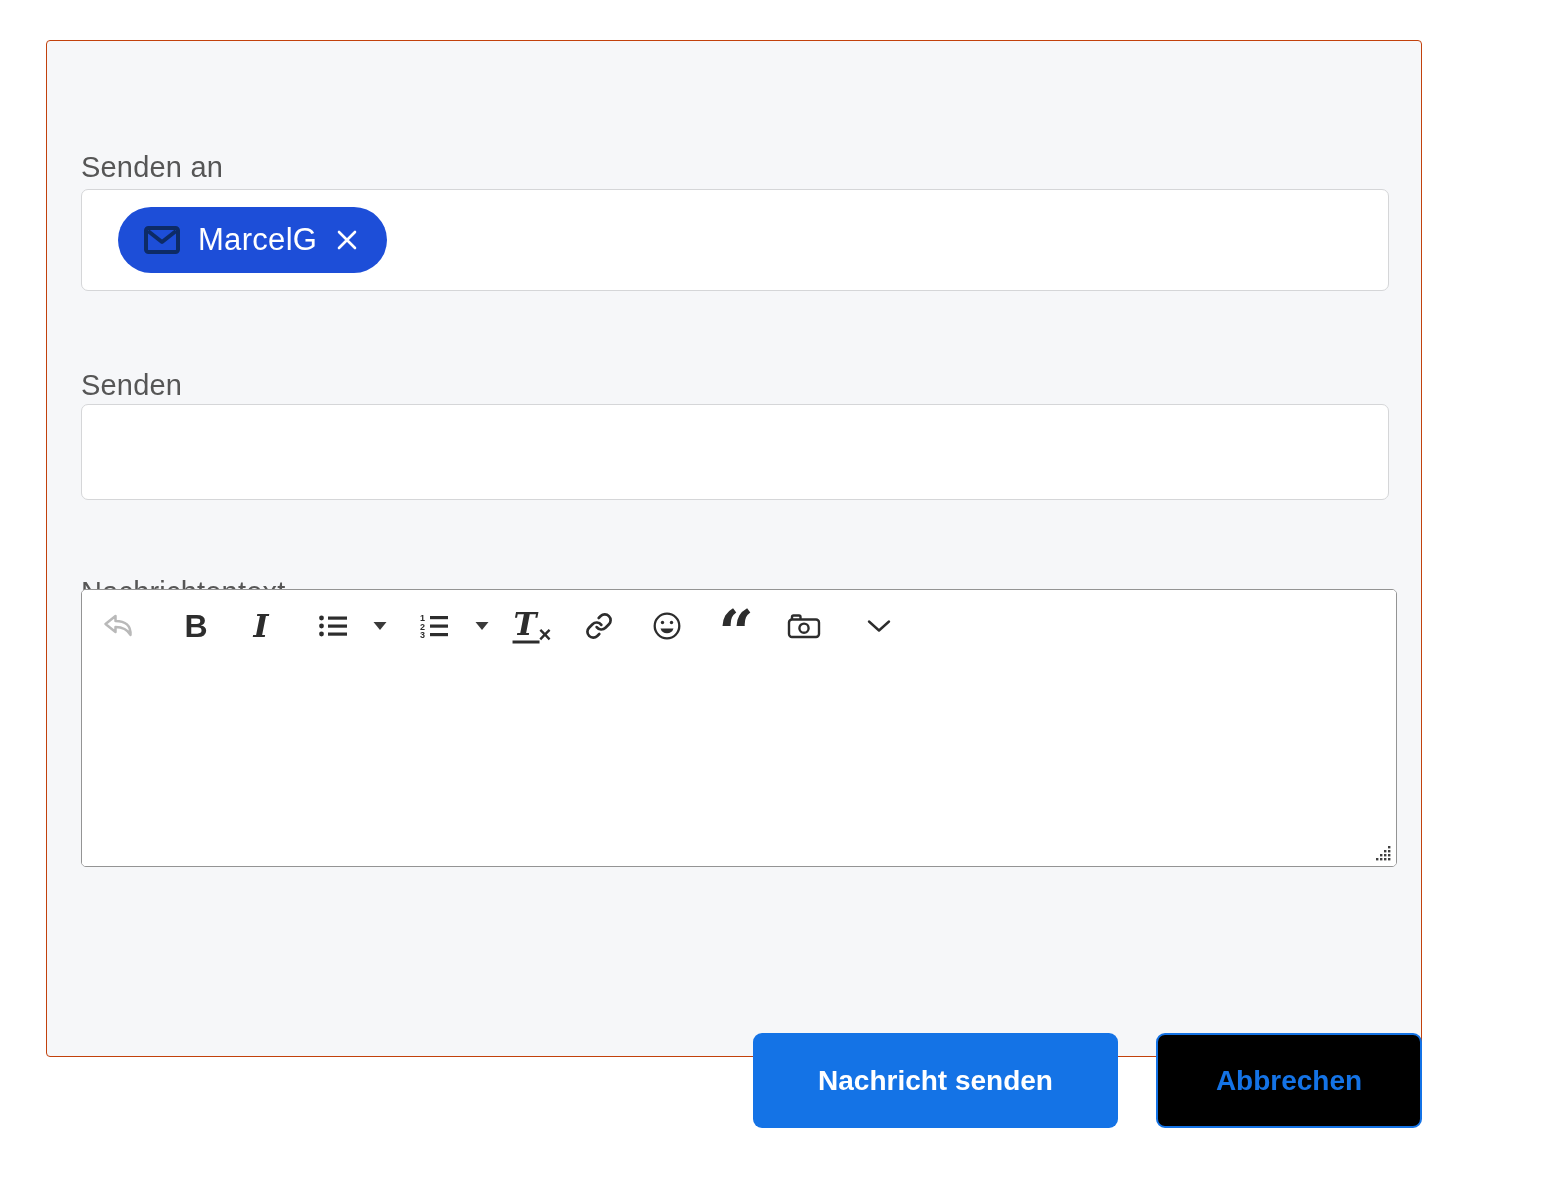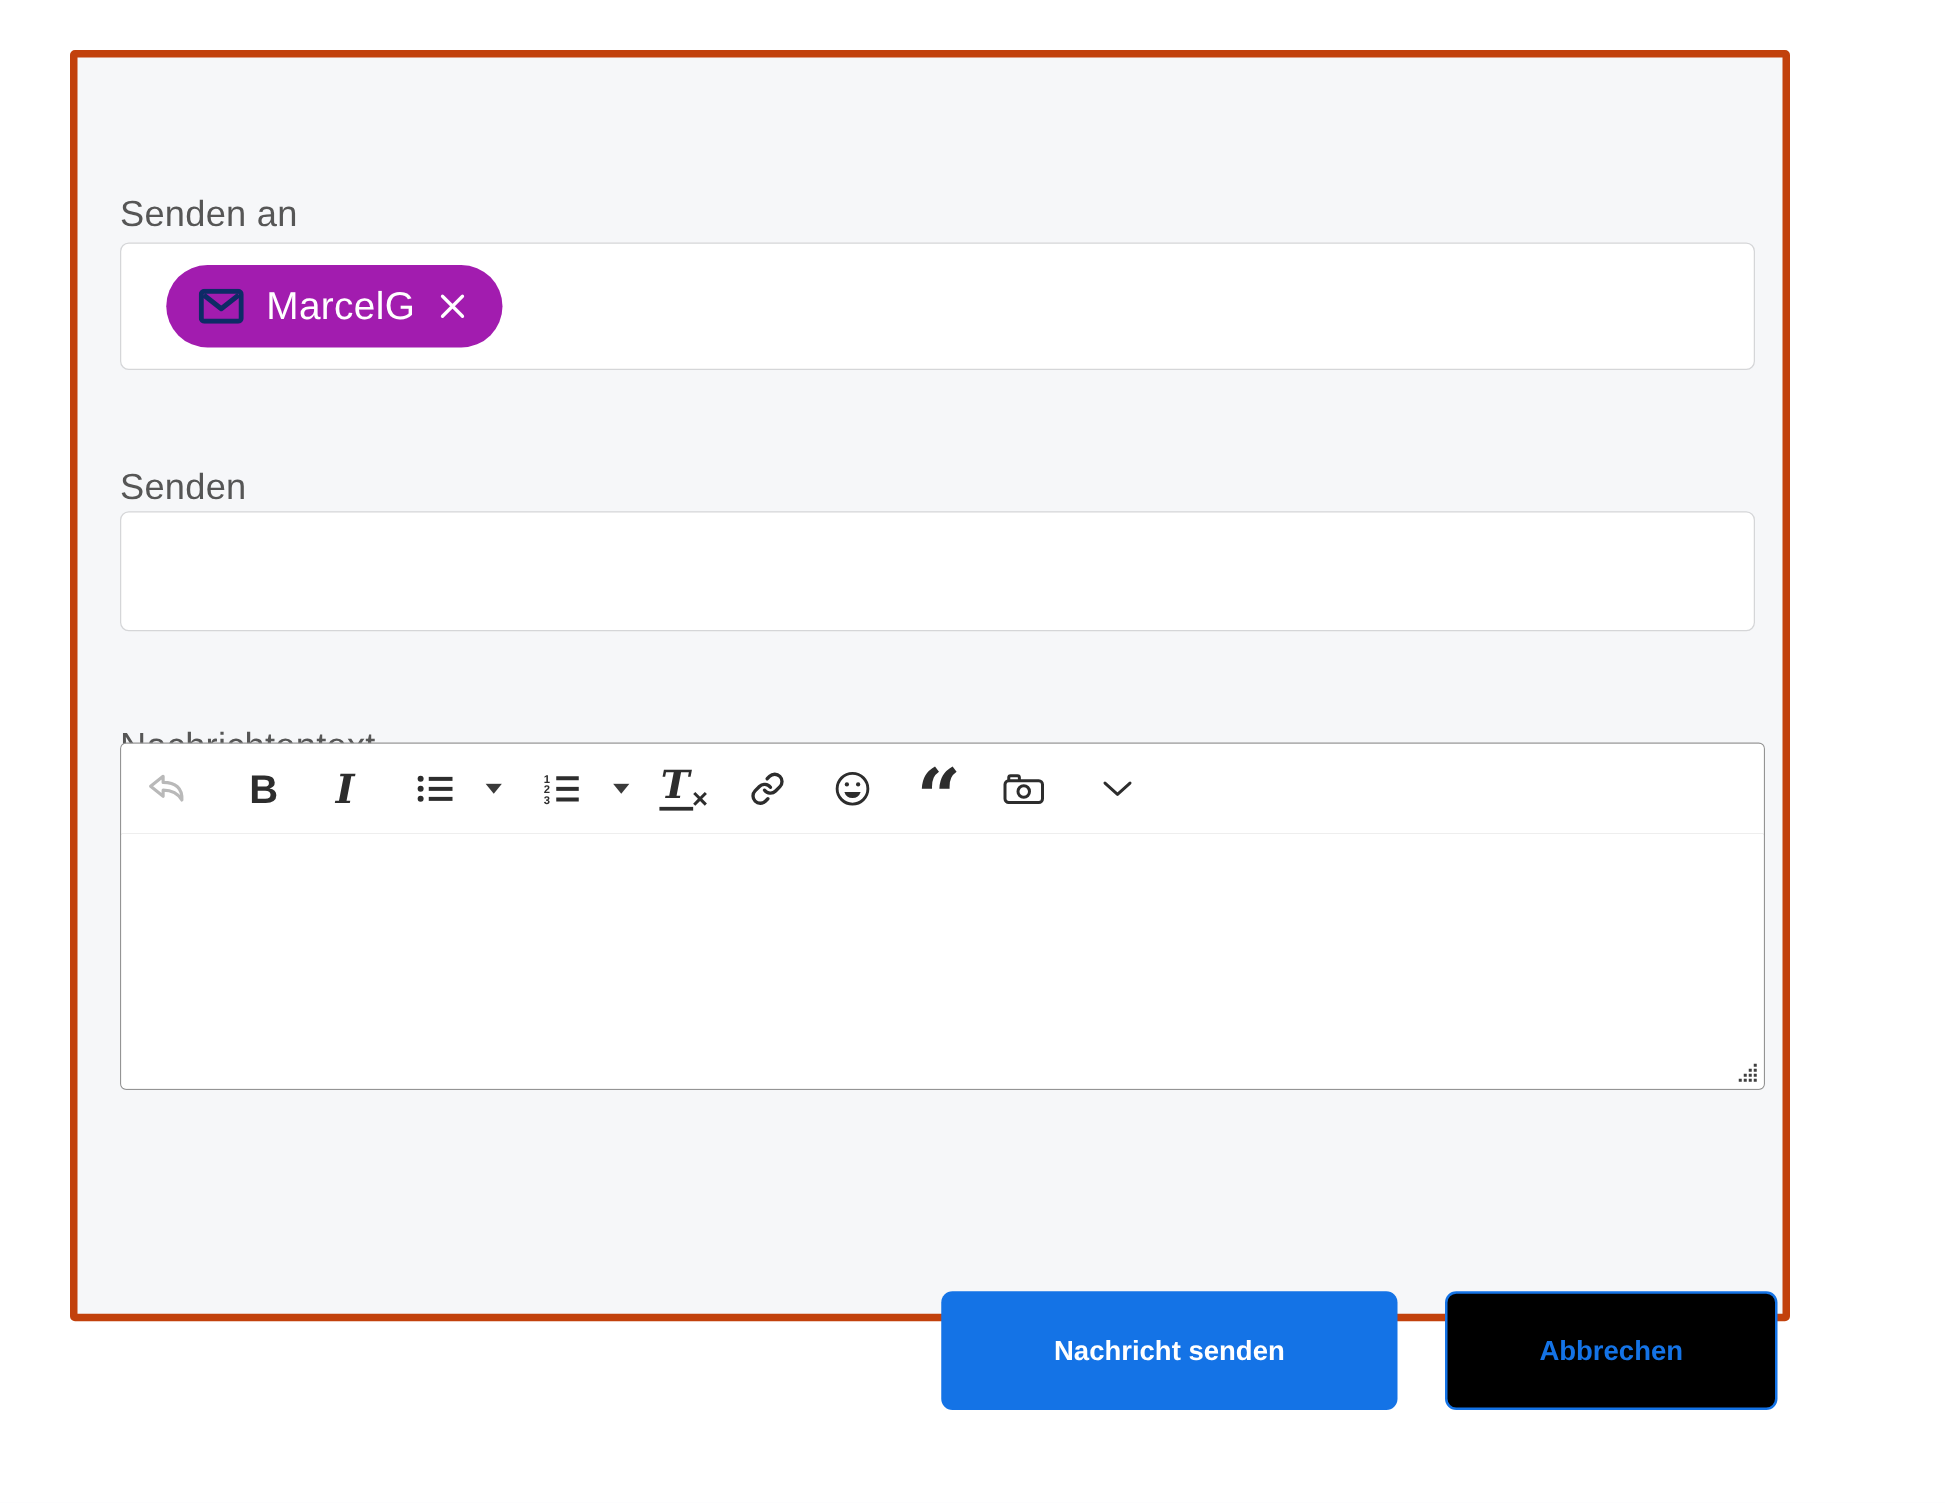--- a/index.html
+++ b/index.html
@@ -1,34 +1,34 @@
 <!DOCTYPE html>
 <html><head>
 <meta charset="utf-8">
 <style>
   html,body{margin:0;padding:0;background:#ffffff;}
   body{width:1556px;height:1202px;position:relative;overflow:hidden;
        font-family:"Liberation Sans","DejaVu Sans",sans-serif;}
   .page{position:absolute;inset:0;}
 
   
-  .card{position:absolute;left:56px;top:40px;width:1376px;height:1017px;
-        background:#f6f7f9;border:6px solid #c2410c;border-radius:4px;box-sizing:border-box;}
+  .card{position:absolute;left:46px;top:40px;width:1376px;height:1017px;
+        background:#f6f7f9;border:1px solid #c2410c;border-radius:4px;box-sizing:border-box;}
 
   .field-label{position:absolute;left:34px;font-size:29px;color:#565656;
                letter-spacing:0.2px;white-space:nowrap;}
 
   .input-box{position:absolute;left:34px;width:1308px;background:#ffffff;
              border:1px solid #d5d6d8;border-radius:7px;box-sizing:border-box;}
   .recipient-field{top:148px;height:102px;display:flex;align-items:center;padding:0 0 0 36px;}
   .subject-input{top:363px;height:96px;font-size:29px;color:#2c2c2c;padding:0 24px;outline:none;}
 
   
   .chip{display:inline-flex;align-items:center;gap:18px;height:66px;border-radius:33px;
-        background:#a21caf;padding:0 28px 0 26px;}
+        background:#1d4ed8;padding:0 28px 0 26px;}
   .chip-name{color:#ffffff;font-size:31px;letter-spacing:0.3px;}
   .chip .env{flex:0 0 auto;display:block;}
   .chip .xicon{flex:0 0 auto;display:block;cursor:pointer;}
 
   
   .editor{position:absolute;left:34px;top:548px;width:1316px;height:278px;background:#ffffff;
           border:1px solid #949494;border-radius:5px;box-sizing:border-box;overflow:hidden;}
   .toolbar{position:absolute;left:0;top:0;right:0;height:72px;background:#ffffff;
            border-bottom:1px solid #a8a8a8;}
   .tb{position:absolute;top:50%;transform:translate(-50%,-50%);background:none;border:none;
@@ -45,21 +45,21 @@
   .tx-t{font-family:"DejaVu Serif","Liberation Serif",serif;font-style:italic;font-weight:600;
         font-size:31px;line-height:1;color:#2d2d2d;border-bottom:3px solid #2d2d2d;
         padding:0 3px 1px 1px;}
   .tx-x{font-size:22px;font-weight:700;color:#2d2d2d;line-height:1;margin-left:-1px;
         transform:translateY(2px);}
 
   .editor-body{position:absolute;left:0;top:72px;right:0;bottom:0;background:#ffffff;cursor:text;}
   .resize-handle{position:absolute;right:5px;bottom:5px;cursor:nwse-resize;}
 
   
-  .btn{position:absolute;top:1033px;height:95px;border-radius:9px;font-size:22px;font-weight:700;
+  .btn{position:absolute;top:1033px;height:95px;border-radius:9px;font-size:28px;font-weight:700;
        font-family:"Liberation Sans","DejaVu Sans",sans-serif;cursor:pointer;
        display:flex;align-items:center;justify-content:center;box-sizing:border-box;}
   .btn-primary{left:753px;width:365px;background:#1473e6;border:none;color:#ffffff;}
   .btn-secondary{left:1156px;width:266px;background:#000000;border:2px solid #1473e6;color:#1473e6;}
 </style>
 </head>
 <body>
 
 <div class="page">
 

